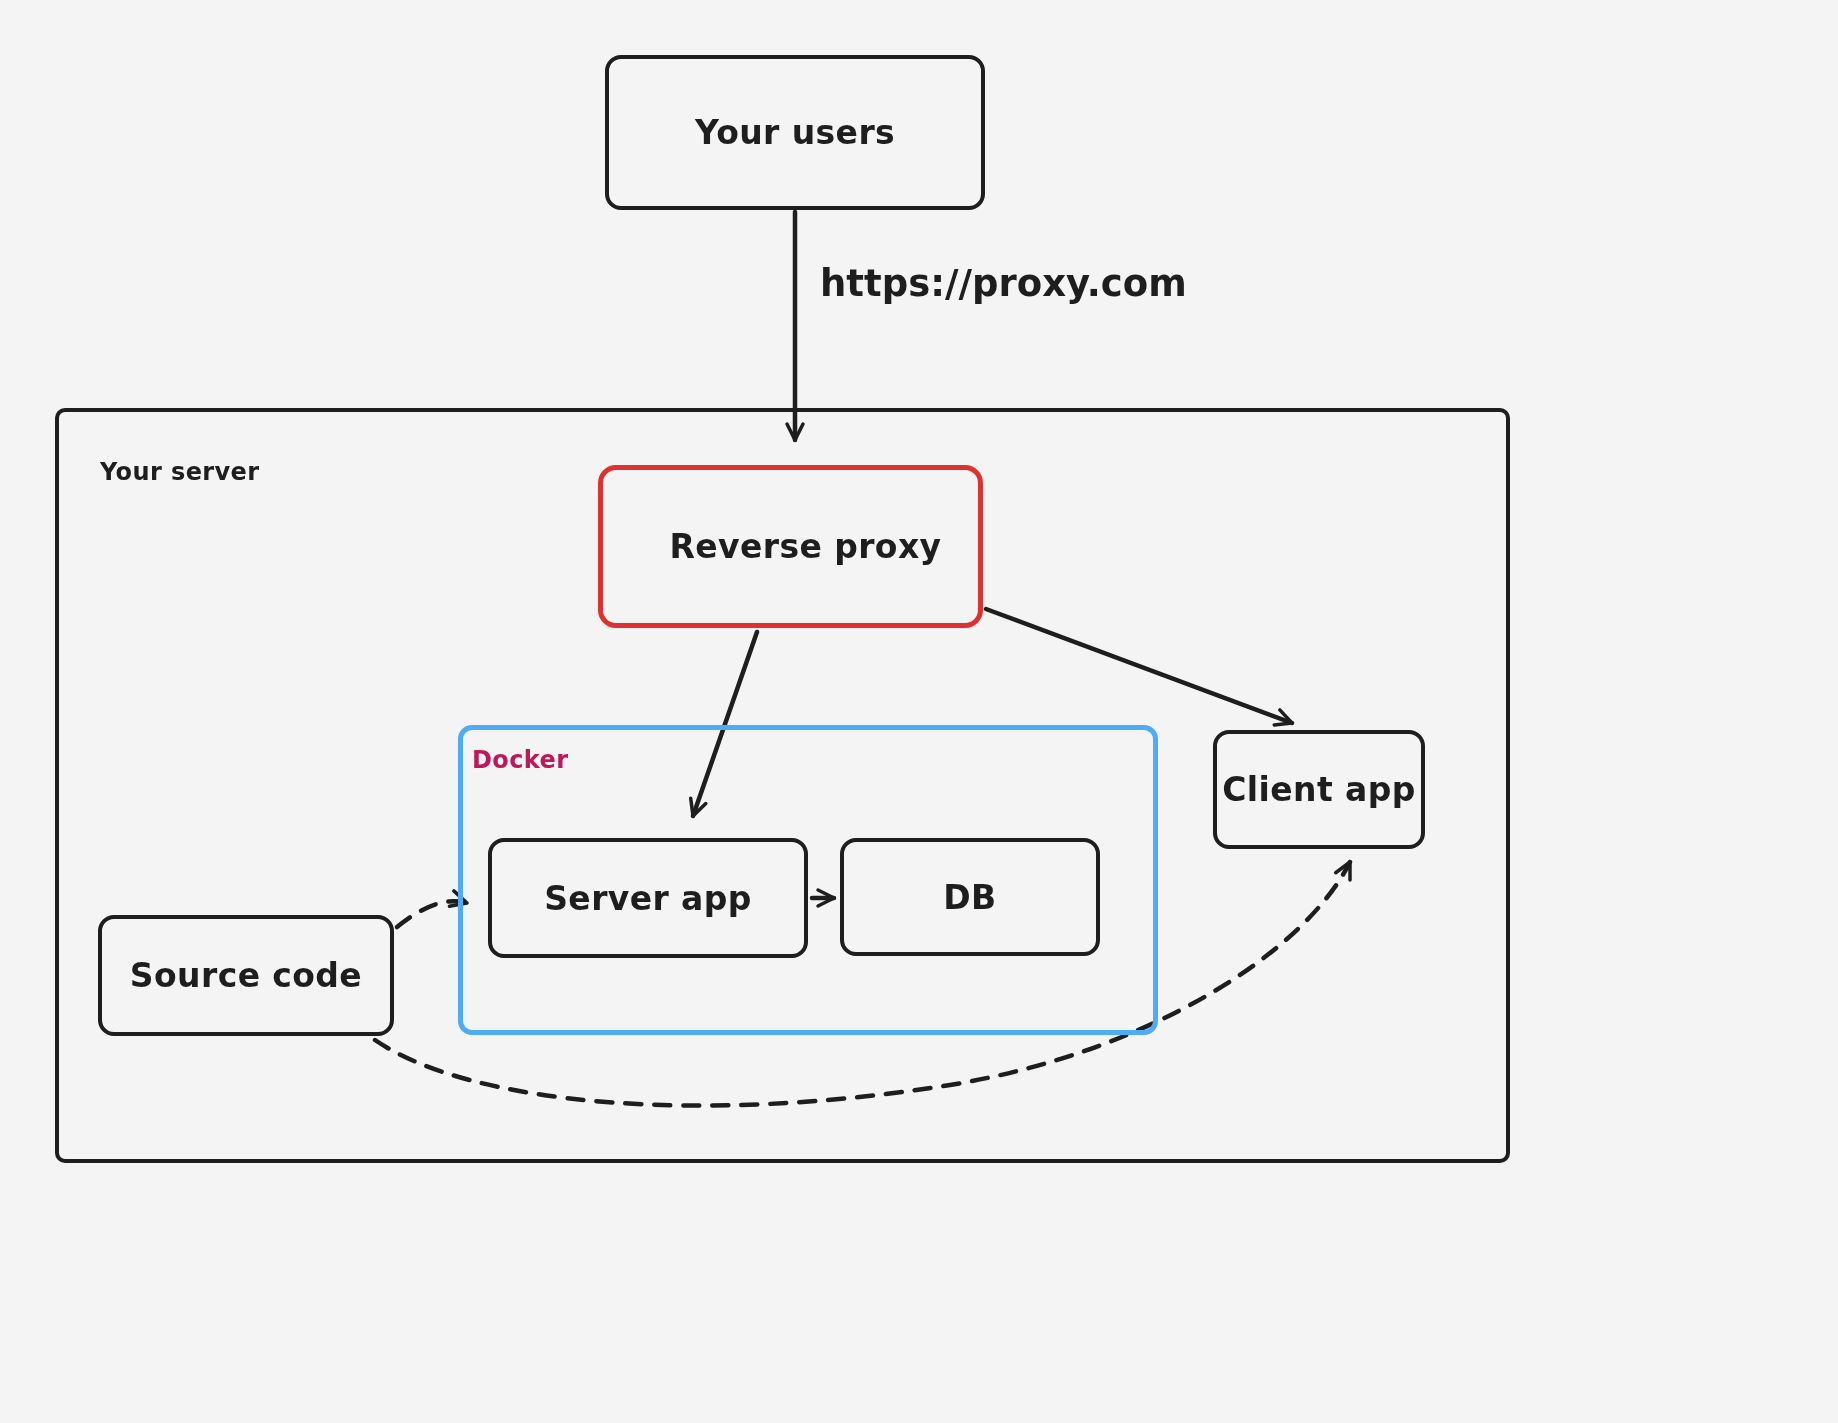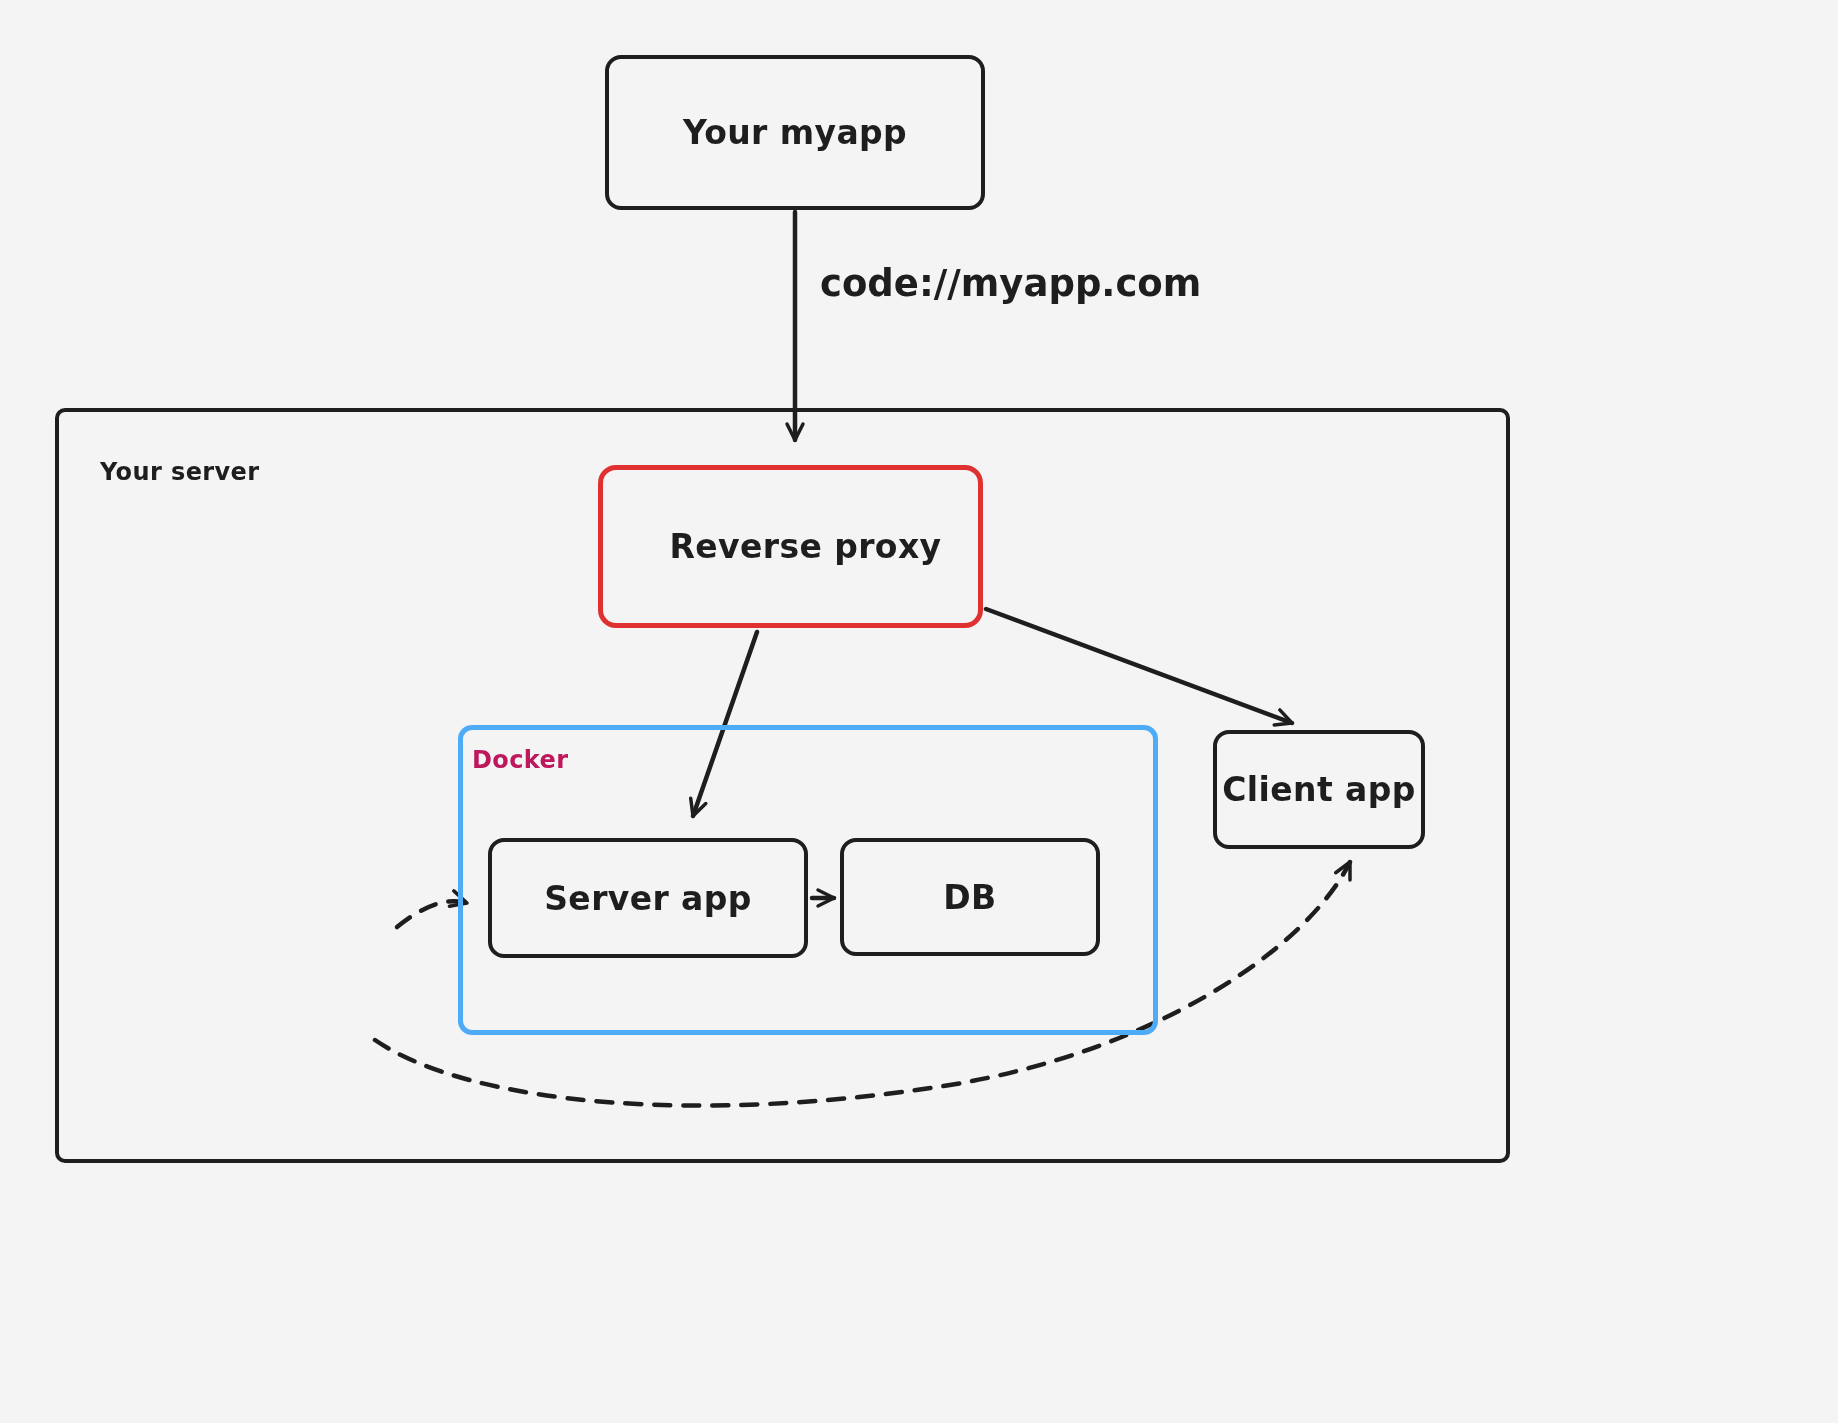--- a/index.html
+++ b/index.html
@@ -90,25 +90,25 @@
     <path d="M 986 609 L 1292 723" fill="none" stroke="#1e1e1e" stroke-width="4.5" stroke-linecap="round" marker-end="url(#arrowhead)"></path>
 
     <path d="M 812 898 L 834 898" fill="none" stroke="#1e1e1e" stroke-width="4.5" stroke-linecap="round" marker-end="url(#arrowhead)"></path>
 
     <path d="M 397 927 C 423 906, 446 897, 467 903" fill="none" stroke="#1e1e1e" stroke-width="4.5" stroke-linecap="round" stroke-dasharray="16 13" marker-end="url(#arrowhead)"></path>
 
     <path d="M 375 1040 C 470 1105, 700 1125, 950 1085 C 1150 1052, 1305 952, 1350 862" fill="none" stroke="#1e1e1e" stroke-width="4.5" stroke-linecap="round" stroke-dasharray="16 13" marker-end="url(#arrowhead)"></path>
   </svg>
 
   <div class="node node-users">
-    <span>Your myapp</span>
+    <span>Your users</span>
   </div>
 
   <div class="url-labels">
-    <div>code://myapp.com</div>
+    <div>https://proxy.com</div>
   </div>
 
   <div class="node node-server"></div>
   <div class="floating-label server-label">Your server</div>
 
   <div class="node node-proxy">
     <span>Reverse proxy</span>
   </div>
 
   <div class="node node-docker"></div>
@@ -119,14 +119,17 @@
   </div>
 
   <div class="node node-db">
     <span>DB</span>
   </div>
 
   <div class="node node-client">
     <span>Client app</span>
   </div>
 
+  <div class="node node-source">
+    <span>Source code</span>
+  </div>
 
 </div>
 
 </body></html>

